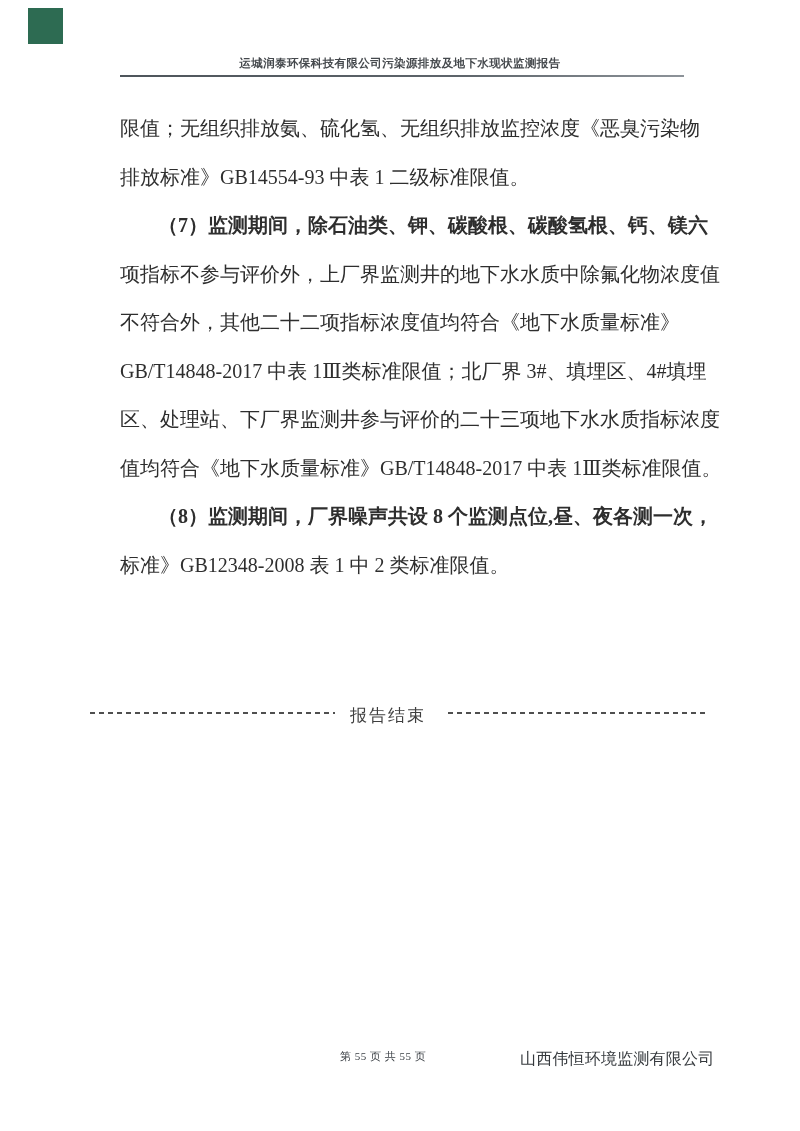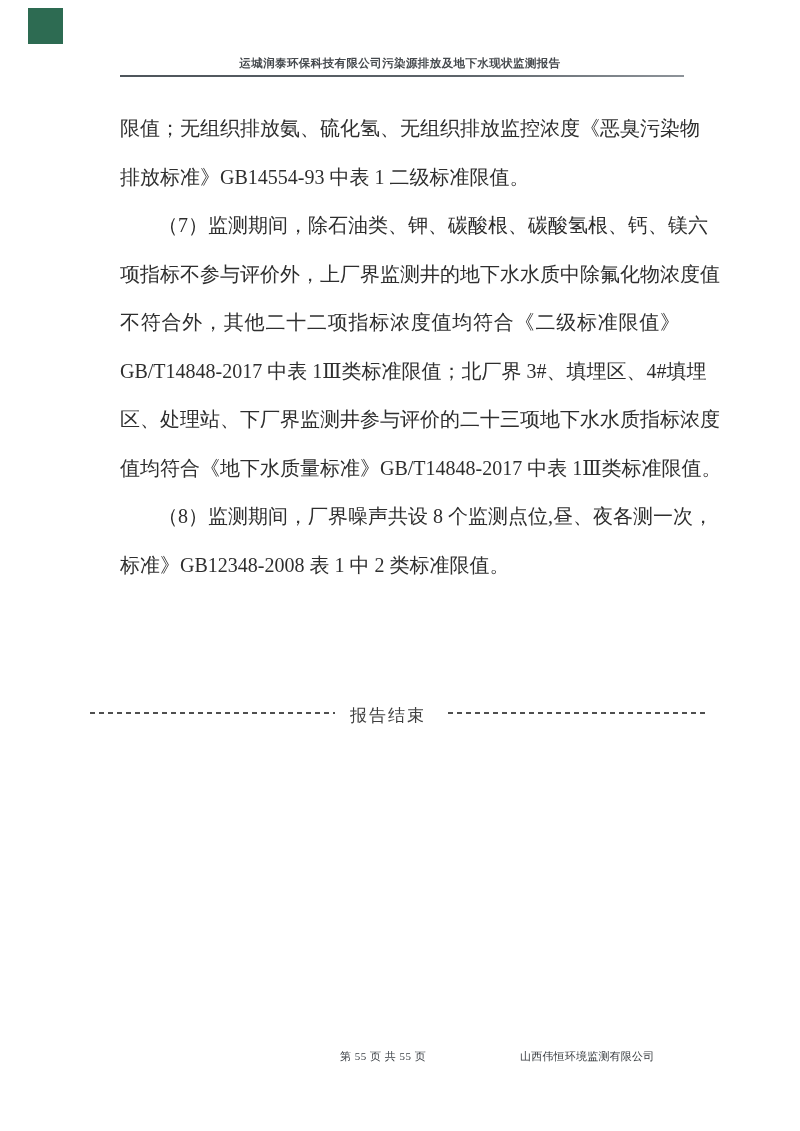--- a/index.html
+++ b/index.html
@@ -50,21 +50,21 @@
     height: 48.5px;
     line-height: 48.5px;
     font-size: 20px;
     color: #2e2e2e;
     text-align: justify;
     text-align-last: justify;
     text-justify: inter-character;
     white-space: nowrap;
     overflow: visible;
   }
-  .line.indent { text-indent: 38px; }
+  .line.indent { text-indent: 38px; font-weight: bold; }
   .line.short {
     text-align: center;
     text-align-last: left;
   }
 
   
   .dash {
     position: absolute;
     top: 712px;
     height: 2px;
@@ -84,41 +84,41 @@
   .footer-page {
     position: absolute;
     left: 340px; top: 1049px;
     font-size: 11px;
     letter-spacing: 0.5px;
     color: #3a3f44;
   }
   .footer-company {
     position: absolute;
     left: 520px; top: 1049px;
-    font-size: 11px;
+    font-size: 16px;
     letter-spacing: 0.2px;
     color: #35393d;
   }
 </style>
 </head>
 <body>
 
 <div class="page">
 
   <div class="corner-mark" style="background: rgb(45, 107, 82);"></div>
 
   <div class="header-title">运城润泰环保科技有限公司污染源排放及地下水现状监测报告</div>
   <div class="header-rule"></div>
 
   <div class="body-text">
     <div class="line">限值；无组织排放氨、硫化氢、无组织排放监控浓度《恶臭污染物</div>
     <div class="line short">排放标准》GB14554-93 中表 1 二级标准限值。</div>
     <div class="line indent">（7）监测期间，除石油类、钾、碳酸根、碳酸氢根、钙、镁六</div>
     <div class="line">项指标不参与评价外，上厂界监测井的地下水水质中除氟化物浓度值</div>
-    <div class="line">不符合外，其他二十二项指标浓度值均符合《二级标准限值》</div>
+    <div class="line">不符合外，其他二十二项指标浓度值均符合《地下水质量标准》</div>
     <div class="line">GB/T14848-2017 中表 1Ⅲ类标准限值；北厂界 3#、填埋区、4#填埋</div>
     <div class="line">区、处理站、下厂界监测井参与评价的二十三项地下水水质指标浓度</div>
     <div class="line">值均符合《地下水质量标准》GB/T14848-2017 中表 1Ⅲ类标准限值。</div>
     <div class="line indent">（8）监测期间，厂界噪声共设 8 个监测点位,昼、夜各测一次，</div>
     <div class="line short">标准》GB12348-2008 表 1 中 2 类标准限值。</div>
   </div>
 
   <div class="dash dash-left"></div>
   <div class="divider-label">报告结束</div>
   <div class="dash dash-right"></div>

